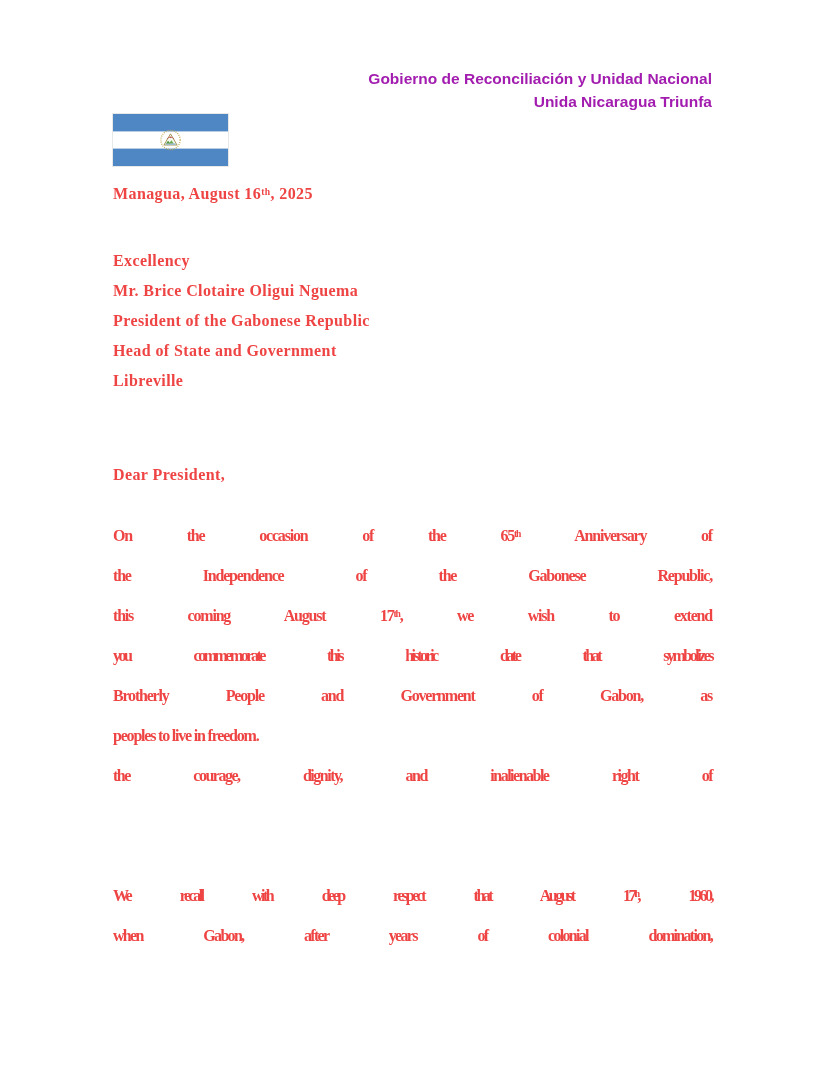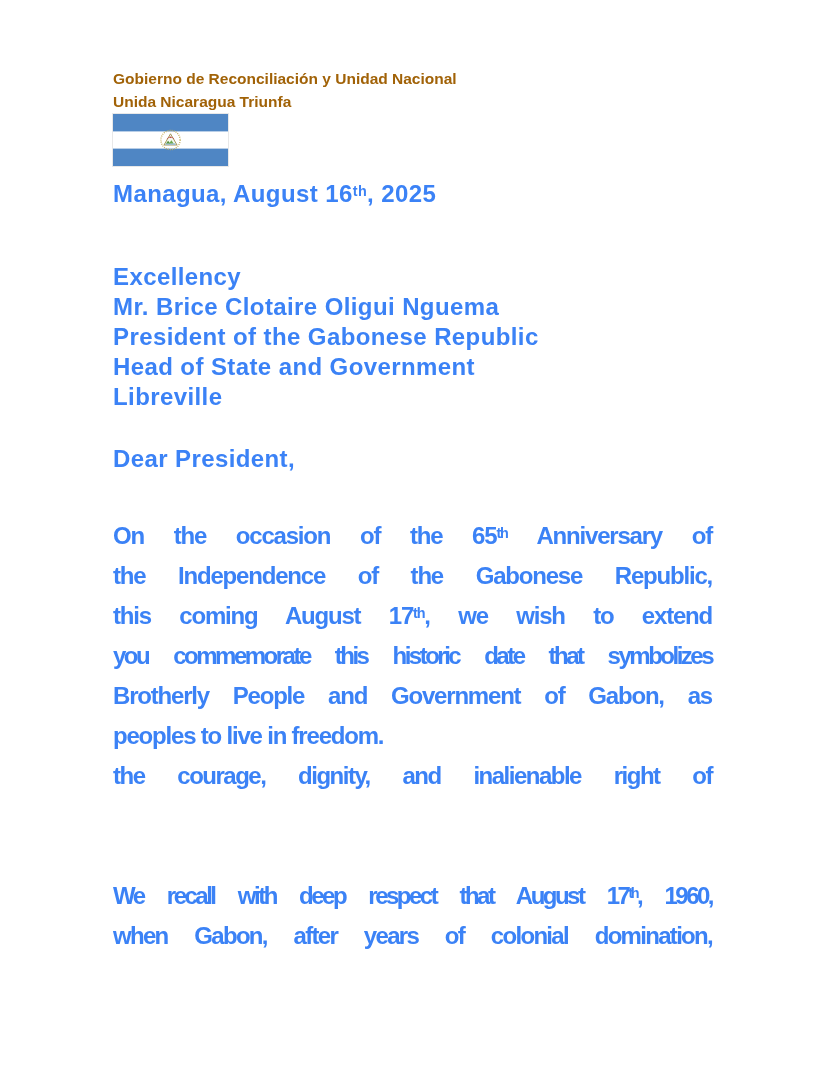--- a/index.html
+++ b/index.html
@@ -12,43 +12,44 @@
   }
   .abs { position:absolute; left:113px; width:599px; }
 
   
   .letterhead {
     top:67px;
     font-family:"Liberation Sans", sans-serif;
     font-weight:bold;
     font-size:15.5px;
     line-height:23px;
-    color:#a16207;
+    color:#a21caf;
+    text-align:right;
   }
 
   
   .flag { top:114px; width:115px; height:52px; outline:1px solid #e8e8e8; }
 
   
   .mono {
-    font-family:Liberation Sans, sans-serif;
+    font-family:Liberation Serif, serif;
     font-weight:bold;
-    font-size:24px;
-    color:#3b82f6;
+    font-size:16px;
+    color:#ef4444;
   }
   sup {
     font-size:0.6em;
     vertical-align:0.42em;
     line-height:0;
   }
 
   .dateline   { top:179px; line-height:30px; letter-spacing:0.4px; }
-  .recipient  { top:262px; }
+  .recipient  { top:246px; }
   .recipient .rline { line-height:30px; letter-spacing:0.4px; }
-  .salutation { top:444px; line-height:30px; letter-spacing:0.4px; }
+  .salutation { top:460px; line-height:30px; letter-spacing:0.4px; }
 
   .para .jline {
     line-height:40px;
     letter-spacing:-1.2px;
     text-align:justify;
     text-align-last:justify;
     white-space:normal;
   }
   .para1 { top:516px; }
   .para2 { top:876px; }

